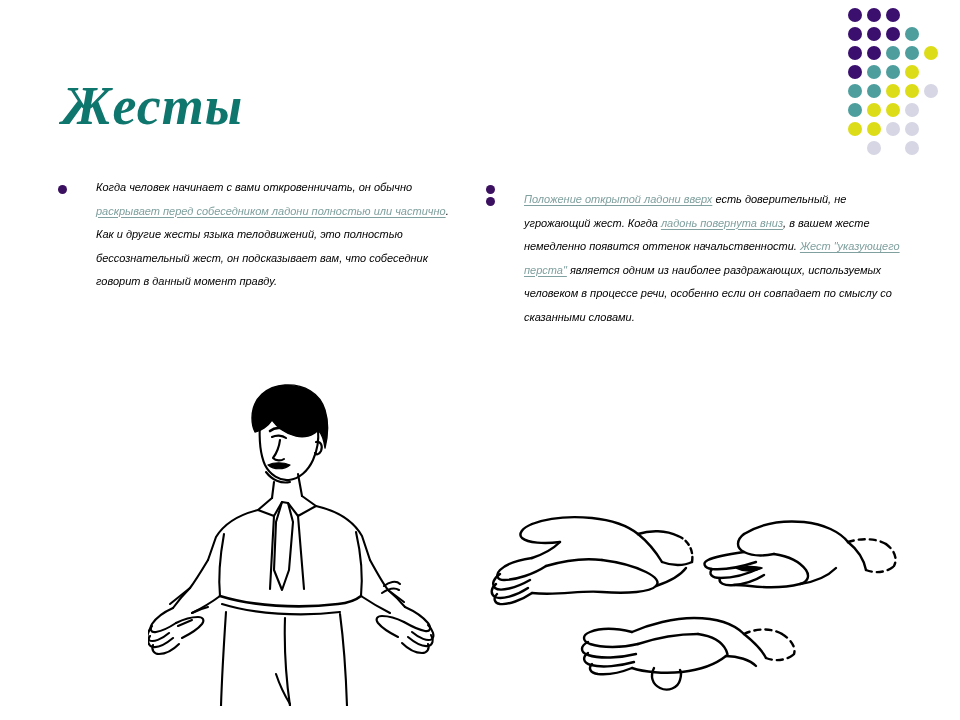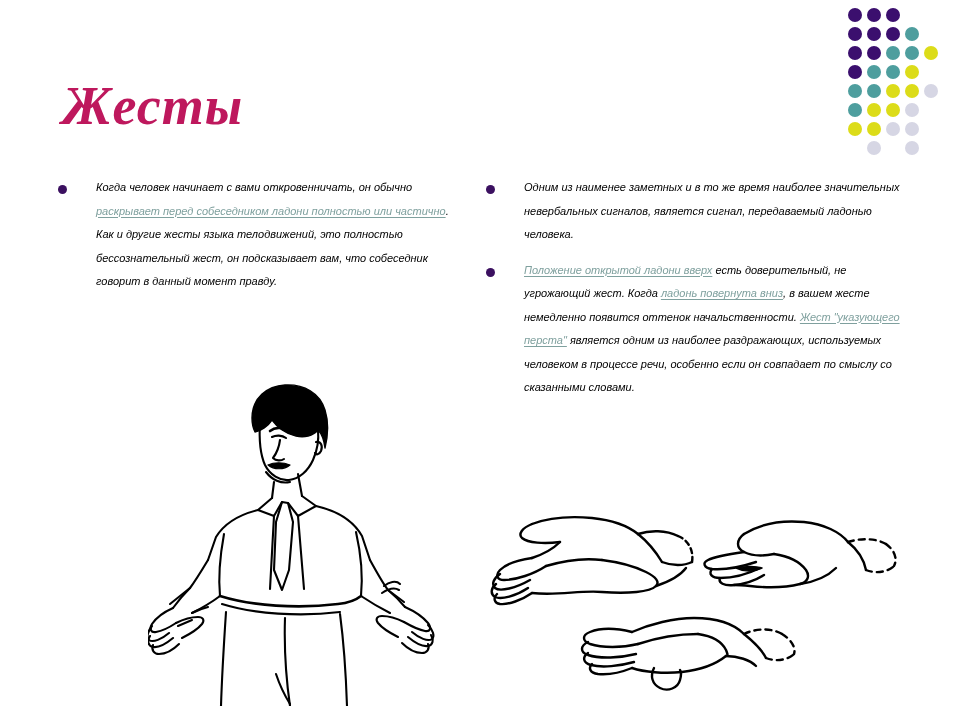--- a/index.html
+++ b/index.html
@@ -35,21 +35,21 @@
   
   #page-title {
     position: absolute;
     left: 62px;
     top: 78px;
     font-family: "Liberation Serif", "DejaVu Serif", serif;
     font-style: italic;
     font-weight: bold;
     font-size: 54px;
     line-height: 1.05;
-    color: #be185d;
+    color: #0f766e;
     letter-spacing: 1px;
     white-space: nowrap;
   }
 
   
   .column {
     position: absolute;
     top: 176px;
   }
   #left-column  { left: 52px;  width: 400px; }
@@ -142,21 +142,20 @@
 <div class="column" id="left-column">
   <div class="bullet-item">
     <span class="bullet-marker"></span>
     <div class="para">Когда человек начинает с вами откровенничать, он обычно <span class="link">раскрывает перед собеседником ладони полностью или частично</span>. Как и другие жесты языка телодвижений, это полностью бессознательный жест, он подсказывает вам, что собеседник говорит в данный момент правду.</div>
   </div>
 </div>
 
 <div class="column" id="right-column">
   <div class="bullet-item">
     <span class="bullet-marker"></span>
-    <div class="para">Одним из наименее заметных и в то же время наиболее значительных невербальных сигналов, является сигнал, передаваемый ладонью человека.</div>
   </div>
   <div class="bullet-item">
     <span class="bullet-marker"></span>
     <div class="para"><span class="link">Положение открытой ладони вверх</span> есть доверительный, не угрожающий жест. Когда <span class="link">ладонь повернута вниз</span>, в вашем жесте немедленно появится оттенок начальственности. <span class="link">Жест "указующего перста"</span> является одним из наиболее раздражающих, используемых человеком в процессе речи, особенно если он совпадает по смыслу со сказанными словами.</div>
   </div>
 </div>
 
 <div class="art" id="figure-man">
 <svg viewBox="0 0 292 332" xmlns="http://www.w3.org/2000/svg">
   <g fill="none" stroke="#000" stroke-width="2.1" stroke-linecap="round" stroke-linejoin="round">

